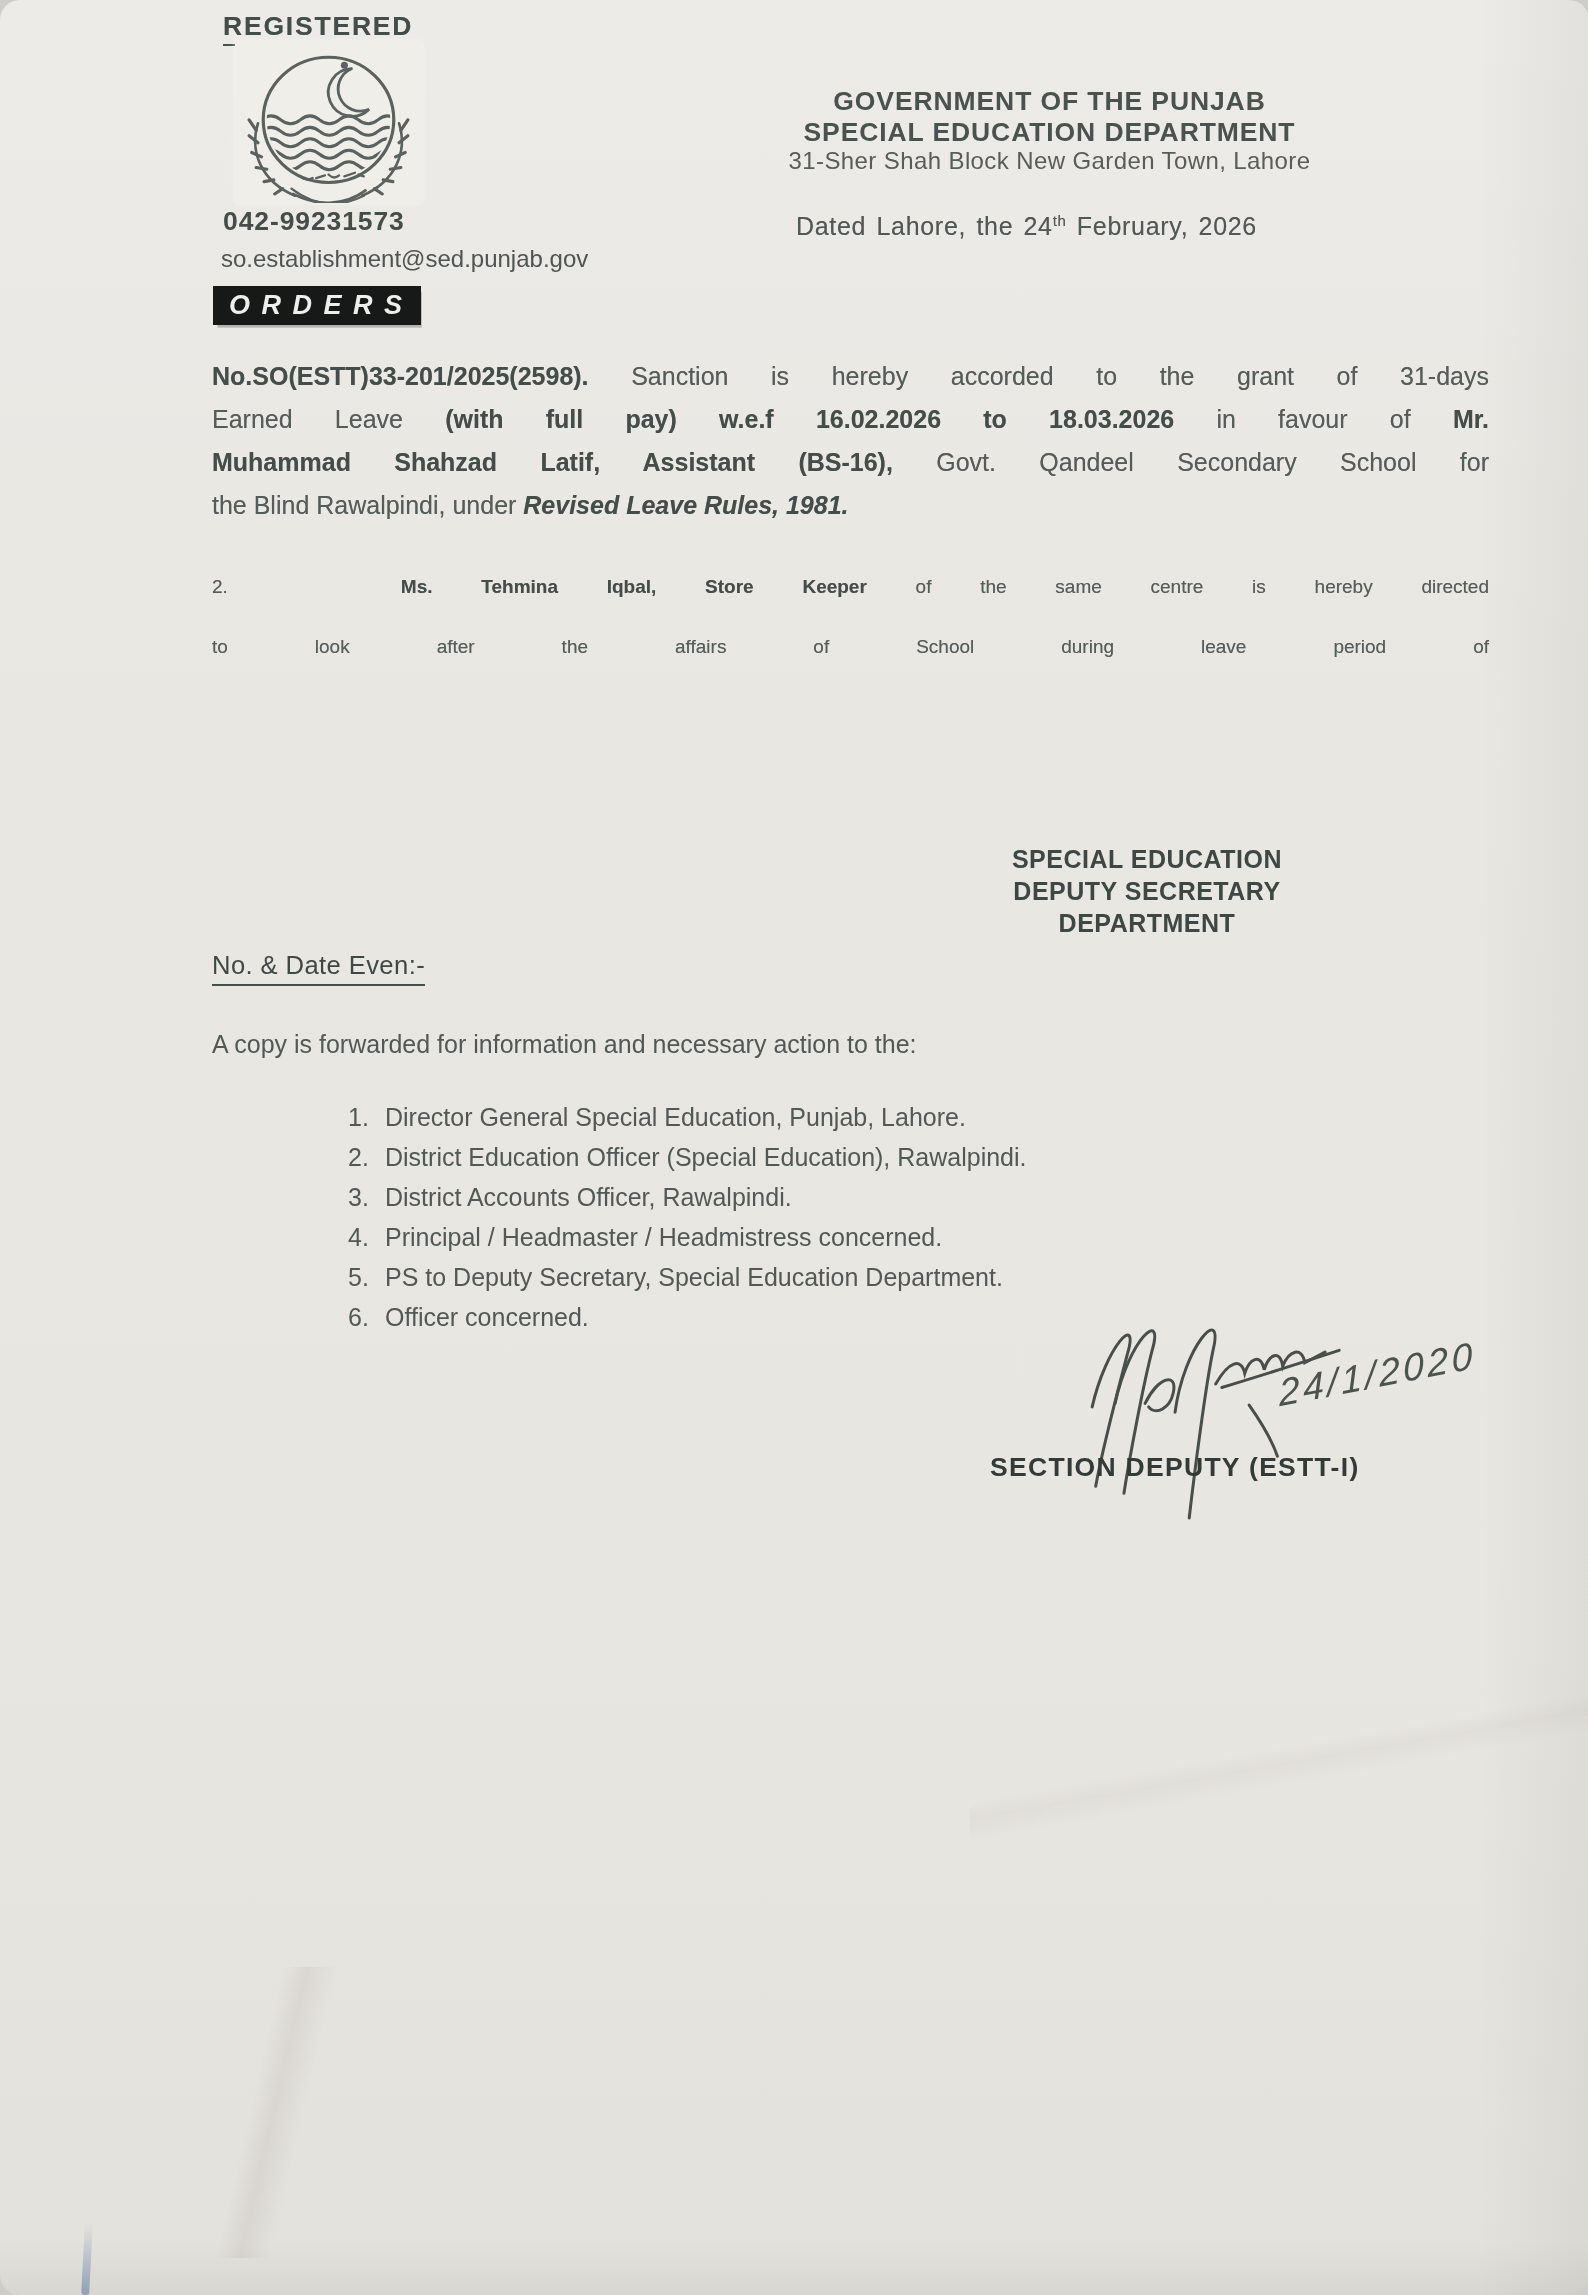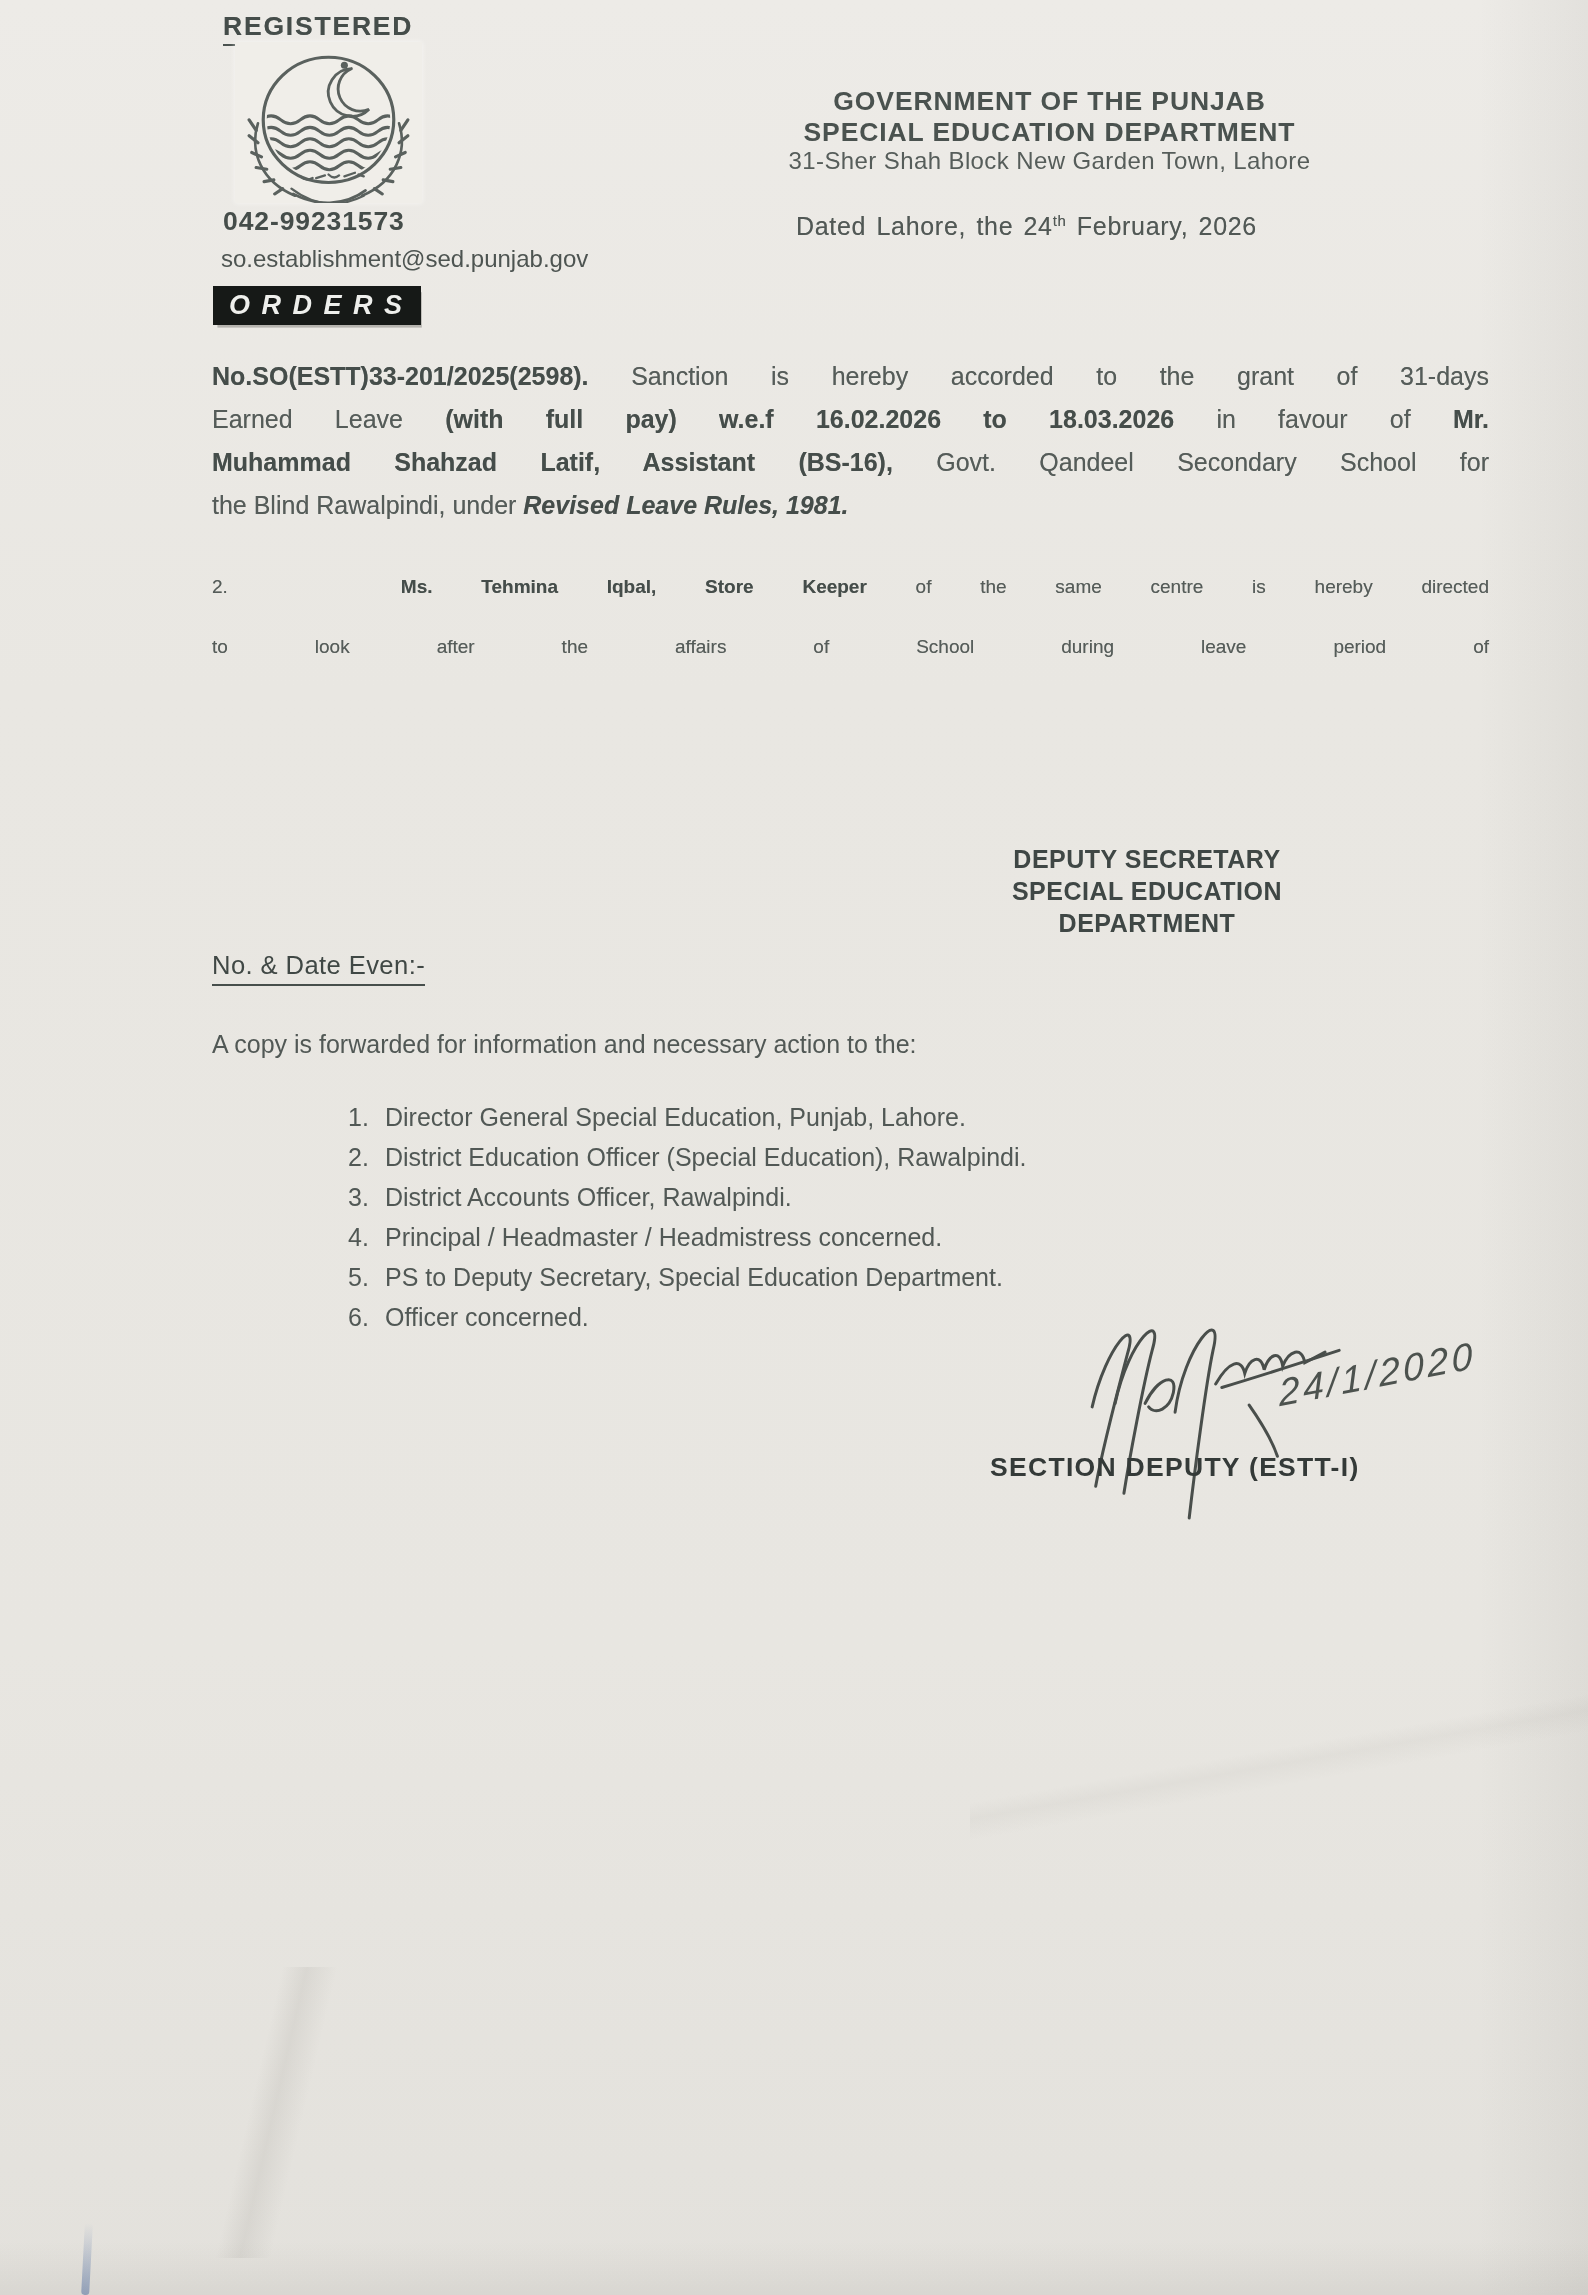--- a/index.html
+++ b/index.html
@@ -6,20 +6,21 @@
   .page{
     position:relative;
     width:1589px;height:2295px;
     margin:0 auto;
     overflow:hidden;
     font-family:"Liberation Sans", sans-serif;
     color:#555c59;
     background-image:
       linear-gradient(to right, rgba(0,0,0,0) 93%, rgba(60,60,55,.06) 100%),
       linear-gradient(180deg,#edebe7 0%, #e9e7e2 30%, #e8e6e1 72%, #e3e1dc 100%);
+    border-radius: 20px;
   }
   .abs{position:absolute;}
   .ink{color:#555c59;text-shadow:0 0 0.5px rgba(85,92,89,.55);}
   .b{font-weight:bold;color:#454d4a;}
   .bi{font-weight:bold;font-style:italic;color:#454d4a;}
   sup{font-size:60%;vertical-align:super;}
   .tab{display:inline-block;width:173px;}
   
   .registered{
     left:223px;top:10.6px;font-size:26.5px;font-weight:bold;letter-spacing:1.8px;
@@ -140,22 +141,22 @@
     <div class="line j"><span class="b">Muhammad Shahzad Latif, Assistant (BS-16),</span><span> Govt. Qandeel Secondary School for</span></div>
     <div class="line"><span>the Blind Rawalpindi, under </span><span class="bi">Revised Leave Rules, 1981.</span></div>
   </div>
 
   <div class="abs para2 ink">
     <div class="line j"><span>2.</span><span class="tab"></span><span class="b">Ms. Tehmina Iqbal, Store Keeper</span><span> of the same centre is hereby directed</span></div>
     <div class="line j"><span>to look after the affairs of School during leave period of</span></div>
   </div>
 
   <div class="abs deputy">
+    <div>SPECIAL EDUCATION</div>
     <div>DEPUTY SECRETARY</div>
-    <div>SPECIAL EDUCATION</div>
     <div>DEPARTMENT</div>
   </div>
 
   <div class="abs no-date">No. &amp; Date Even:-</div>
 
   <div class="abs copyline">A copy is forwarded for information and necessary action to the:</div>
 
   <div class="abs cc">
     <div class="cc-row">
       <span class="cc-num">1.</span>

